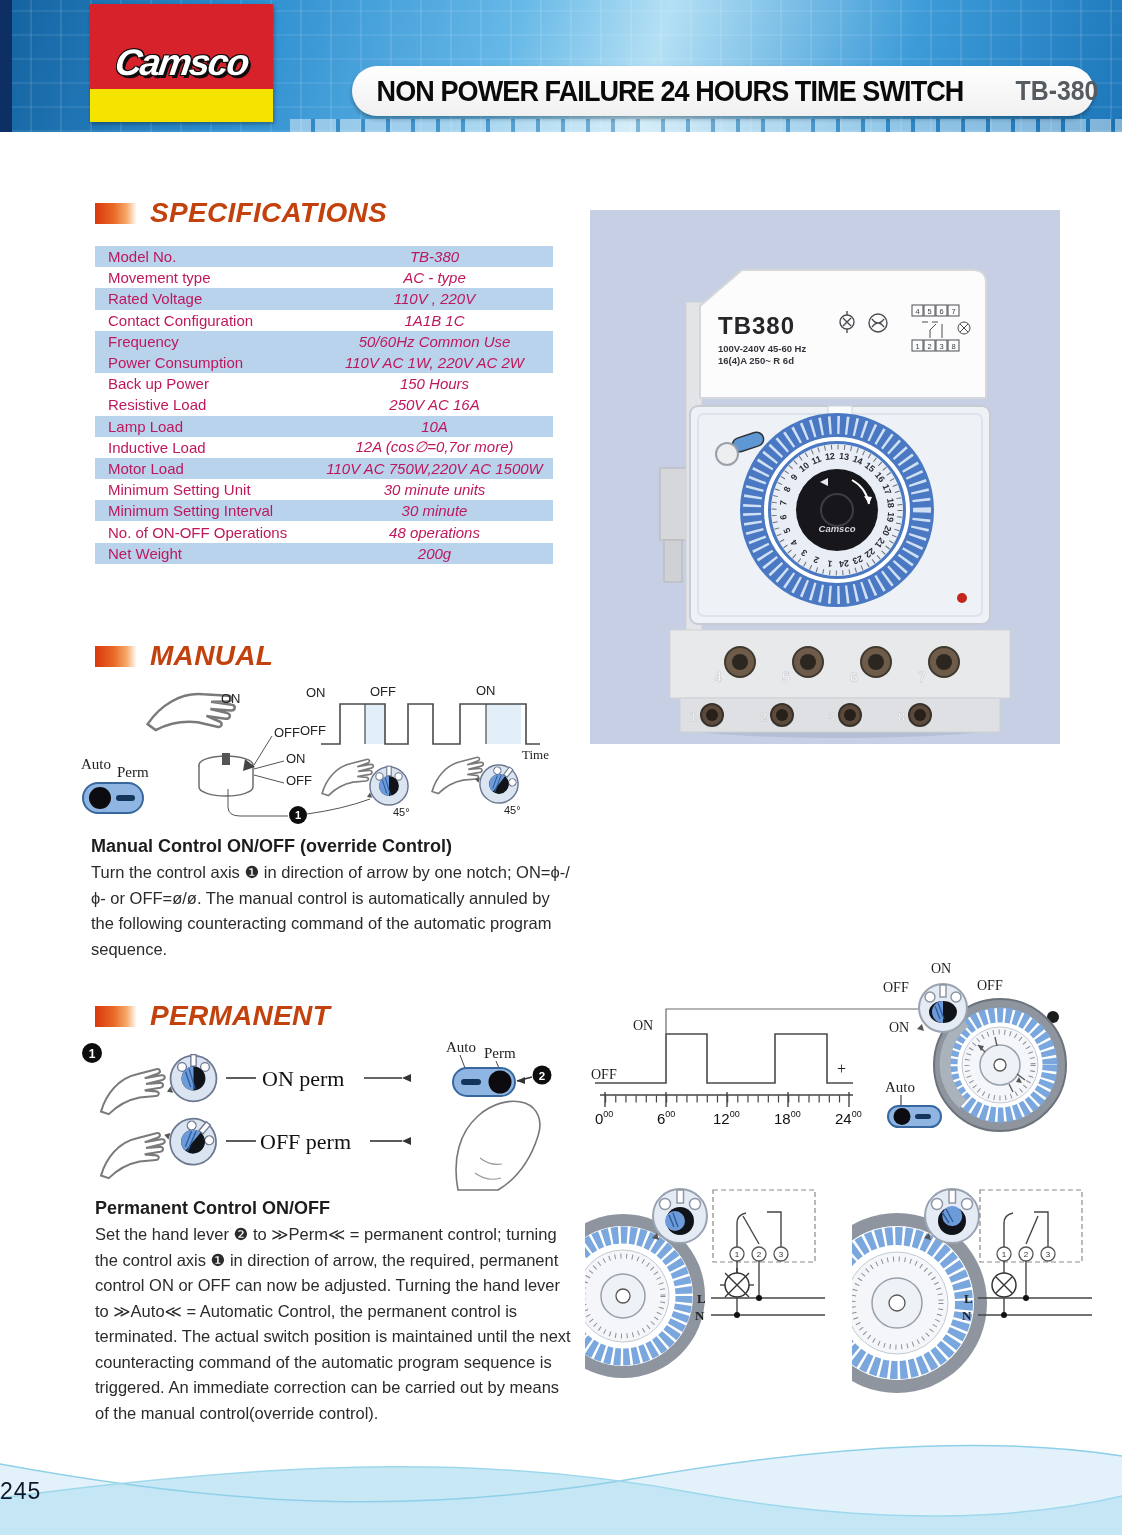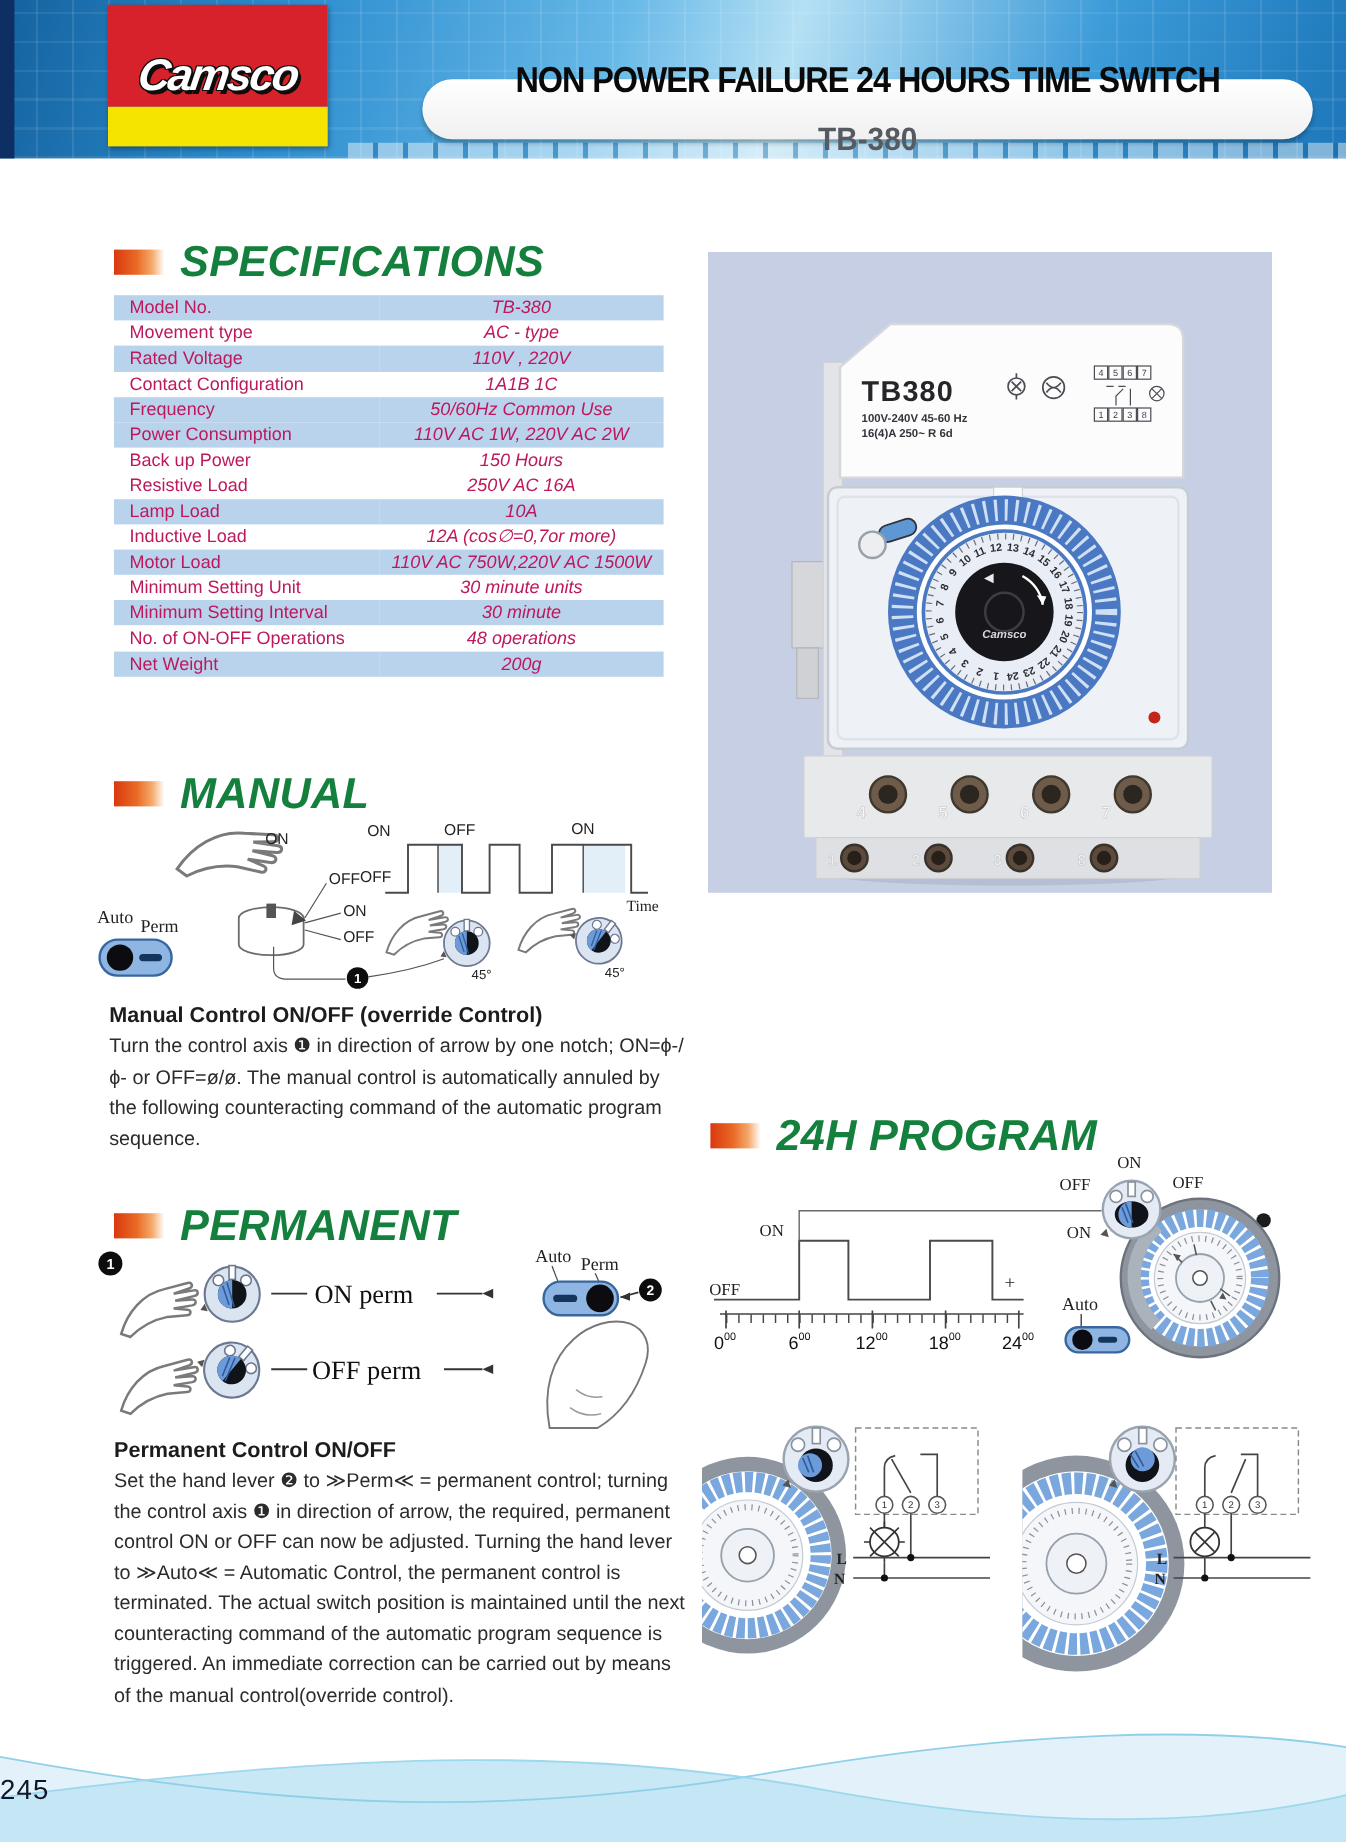--- a/index.html
+++ b/index.html
@@ -16,29 +16,29 @@
   .banner-squares{position:absolute;left:290px;bottom:0;width:832px;height:13px;opacity:.8;
       background:repeating-linear-gradient(90deg, rgba(255,255,255,.55) 0 21px, rgba(25,100,160,.45) 21px 25px);}
   .logo{position:absolute;left:90px;top:4px;width:183px;height:118px;box-shadow:1px 2px 4px rgba(0,0,0,.35);}
   .logo .red{position:absolute;left:0;top:0;right:0;height:72%;background:#d8222b;}
   .logo .yellow{position:absolute;left:0;bottom:0;right:0;height:28%;background:#f4e400;}
   .logo-text{position:absolute;left:0;right:0;top:50%;transform:translateY(-50%) skewX(-8deg);
       text-align:center;font-size:37px;font-weight:900;font-style:italic;color:#fff;letter-spacing:-2px;
       text-shadow:3px 3px 0 #0d0d0d,-1px -1px 0 #0d0d0d,1px -1px 0 #0d0d0d,-1px 1px 0 #0d0d0d;}
   .title-pill{position:absolute;left:352px;top:66px;width:742px;height:50px;border-radius:26px;
       background:linear-gradient(#ffffff,#f0f0f0);box-shadow:0 3px 4px rgba(0,0,0,.30);
-      display:flex;align-items:center;justify-content:center;gap:16px;white-space:nowrap;flex-direction:column;}
+      display:flex;align-items:center;justify-content:center;gap:16px;white-space:nowrap;}
   .title-pill .t{font-size:30px;font-weight:900;color:#0a0a0a;transform:scaleX(.9);letter-spacing:-1px;}
   .title-pill .m{font-size:27px;font-weight:700;color:#565b62;transform:scaleX(.92);}
 
   
   .sec-head{position:absolute;display:flex;align-items:center;gap:13px;}
   .bullet{width:42px;height:21px;flex:0 0 auto;
      background:linear-gradient(90deg,#da380e 0%,#e96a26 45%,#f5a869 75%,rgba(247,178,119,0) 100%);}
-  .sec-head h2{margin:0;font-size:36px;font-style:italic;font-weight:900;color:#15803d;letter-spacing:.3px;}
+  .sec-head h2{margin:0;font-size:28px;font-style:italic;font-weight:900;color:#c2410c;letter-spacing:.3px;}
 
   
   .spec-table{position:absolute;left:95px;top:246px;width:458px;border-collapse:collapse;}
   .spec-table td{height:21.2px;font-size:15px;color:#be185d;padding:0;}
   .spec-table td.lab{padding-left:13px;width:208px;}
   .spec-table td.val{text-align:center;font-style:italic;}
   .spec-table tr.odd{background:#b9d3ec;}
 
   
   .txt{position:absolute;color:#2b2b2b;}
@@ -419,24 +419,20 @@
       <circle cx="462" cy="37" r="9.5" fill="#0d0d0d"></circle>
       <text x="462" y="41.5" font-size="11.5" font-weight="700" fill="#fff" text-anchor="middle">2</text>
     </g>
   </svg>
 
   <div class="txt" style="left:95px;top:1198px;width:482px;">
     <h3>Permanent Control ON/OFF</h3>
     <p>Set the hand lever ❷ to ≫Perm≪ = permanent control; turning the control axis ❶ in direction of arrow, the required, permanent control ON or OFF can now be adjusted.  Turning the hand lever to ≫Auto≪ = Automatic Control, the permanent control is terminated.  The actual switch position is maintained until the next counteracting command of the automatic program sequence is triggered.  An immediate correction can be carried out by means of the manual control(override control).</p>
   </div>
 
-  <div class="sec-head" style="left:592px;top:925px;">
-    <div class="bullet"></div>
-    <h2>24H PROGRAM</h2>
-  </div>
 
   <svg style="position:absolute;left:585px;top:962px;" width="532" height="205" viewBox="0 0 532 205">
 
     <g>
       <text class="serif" x="48" y="68" font-size="14" fill="#222">ON</text>
       <text class="serif" x="6" y="117" font-size="14" fill="#222">OFF</text>
       <path d="M10,121 H81 V72 H122 V121 H190 V72 H242 V121 H268" fill="none" stroke="#4a4a4a" stroke-width="1.6"></path>
       <path d="M81,72 V47 H333" fill="none" stroke="#6a6a6a" stroke-width="1.2"></path>
       <text class="serif" x="252" y="112" font-size="16" fill="#222">+</text>
       <line x1="15" y1="133" x2="268" y2="133" stroke="#444" stroke-width="1.4"></line>

